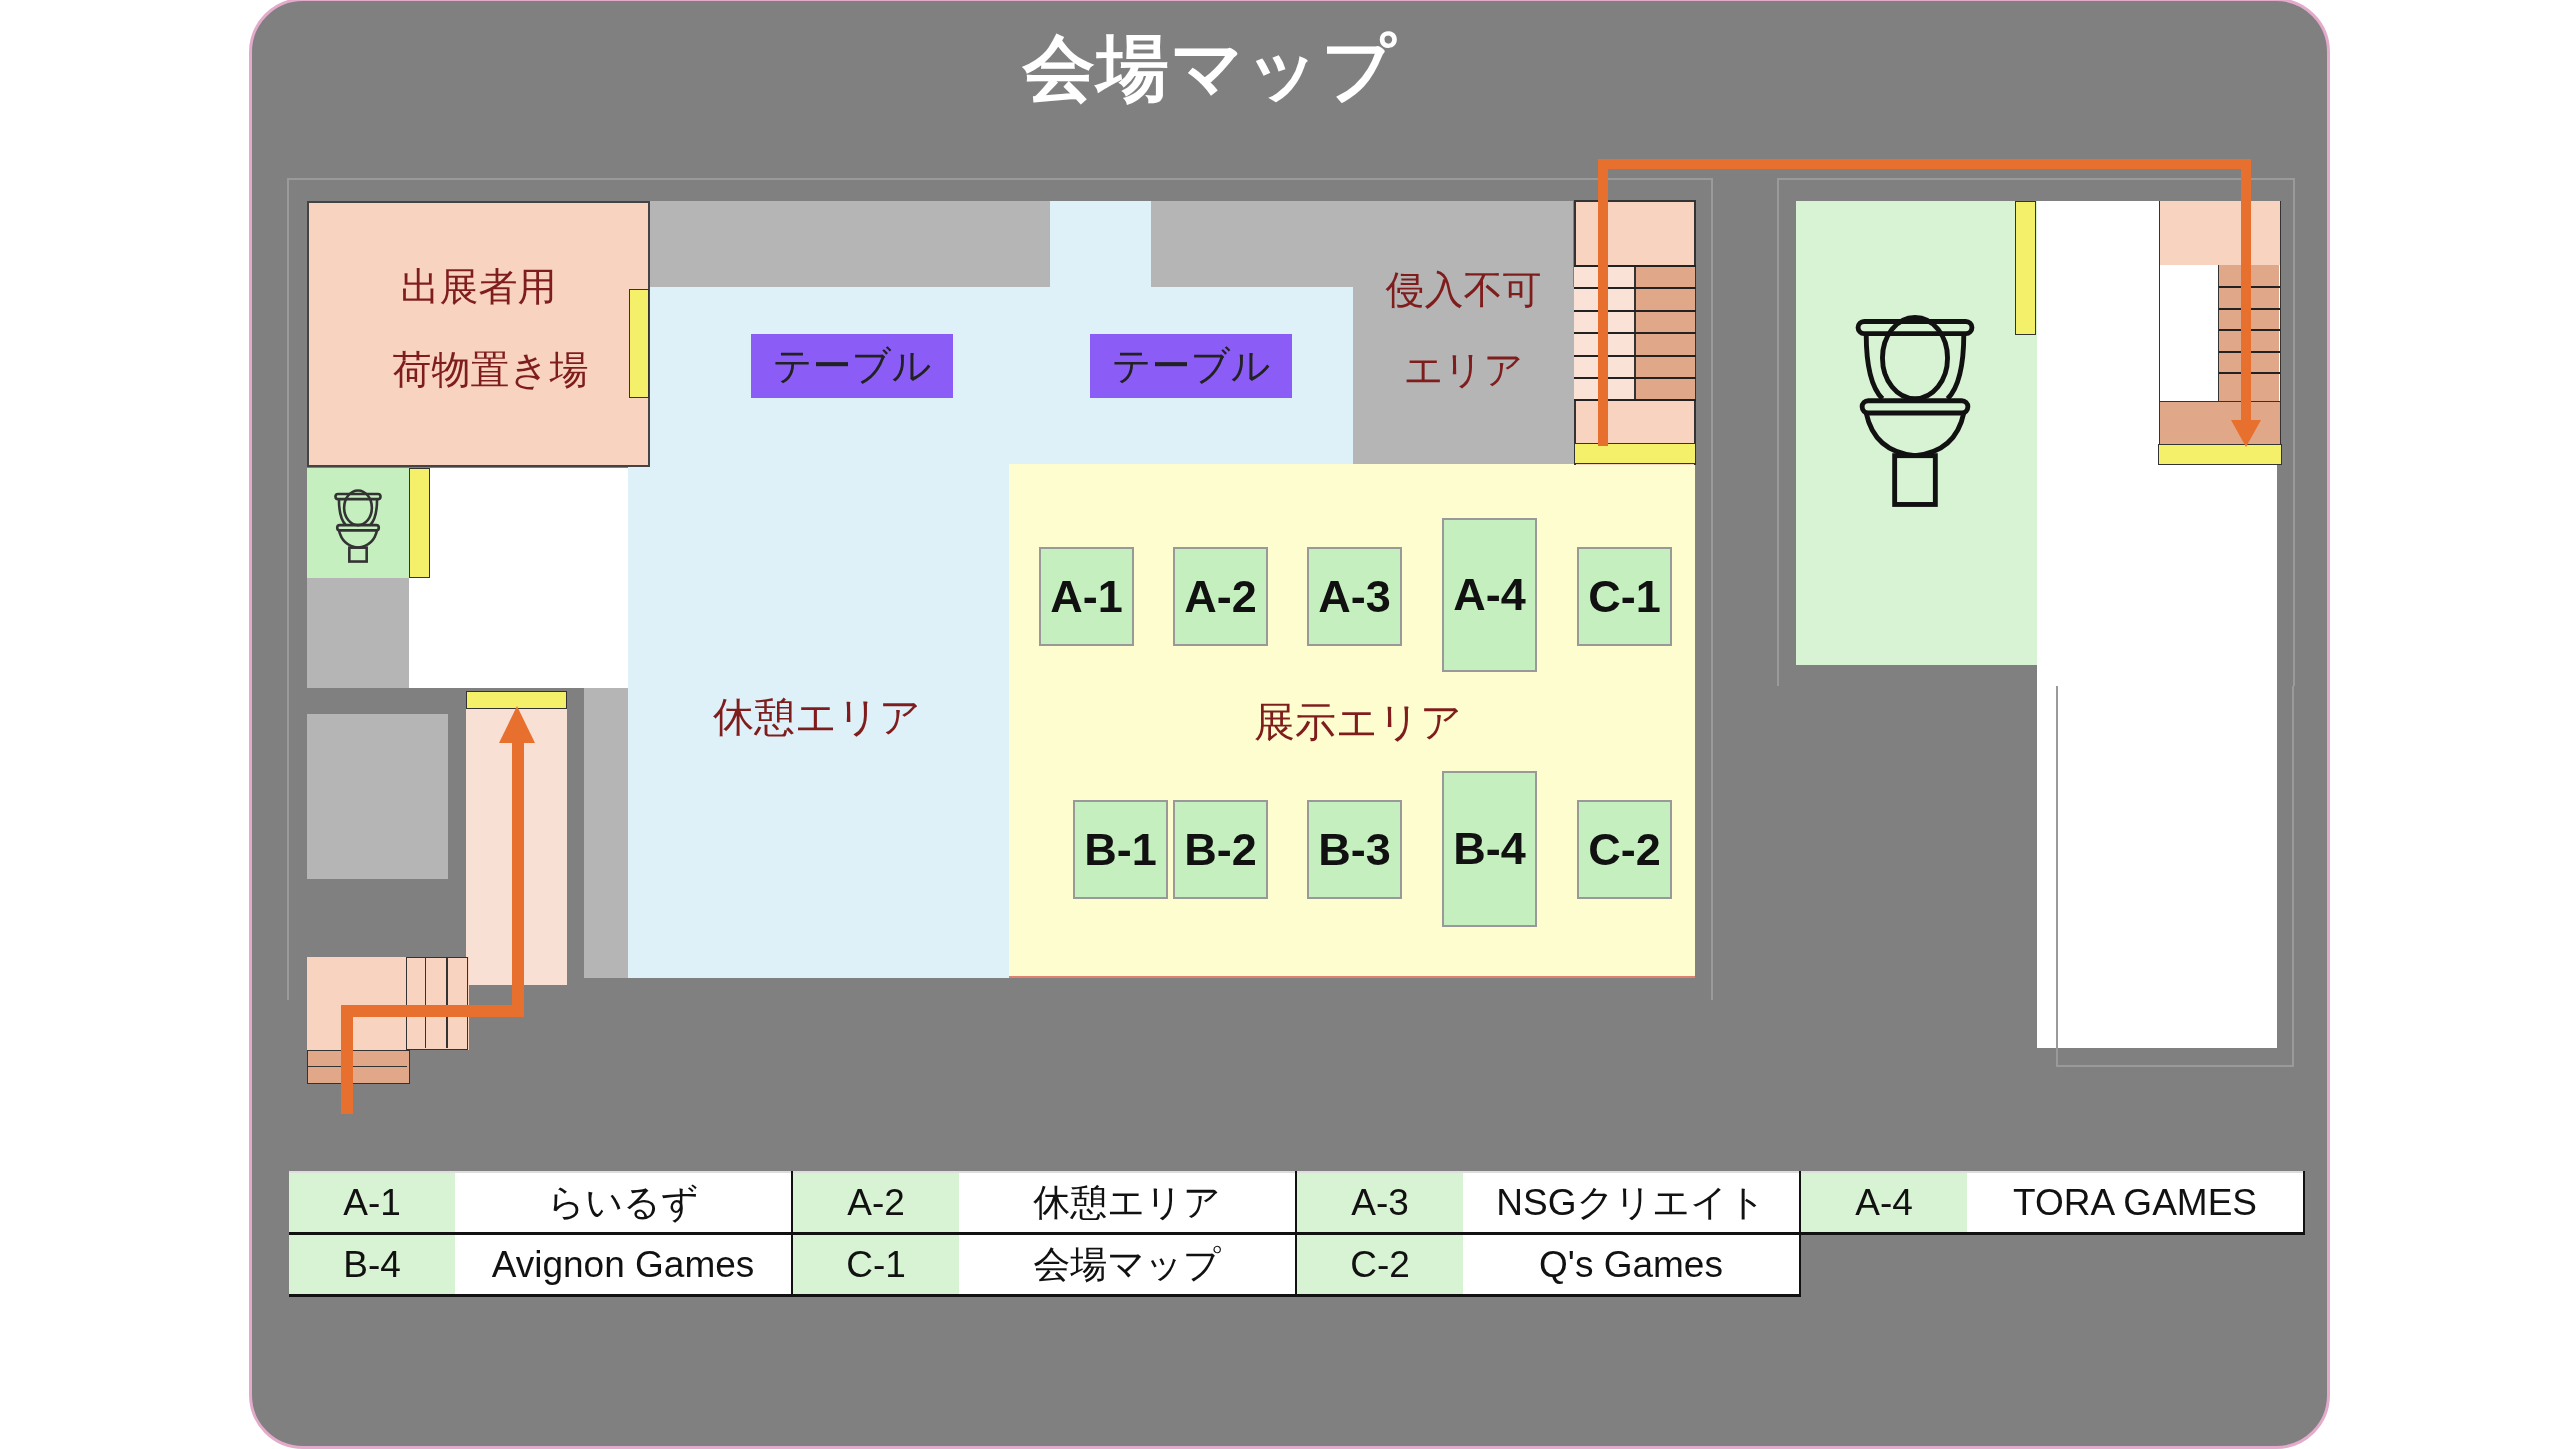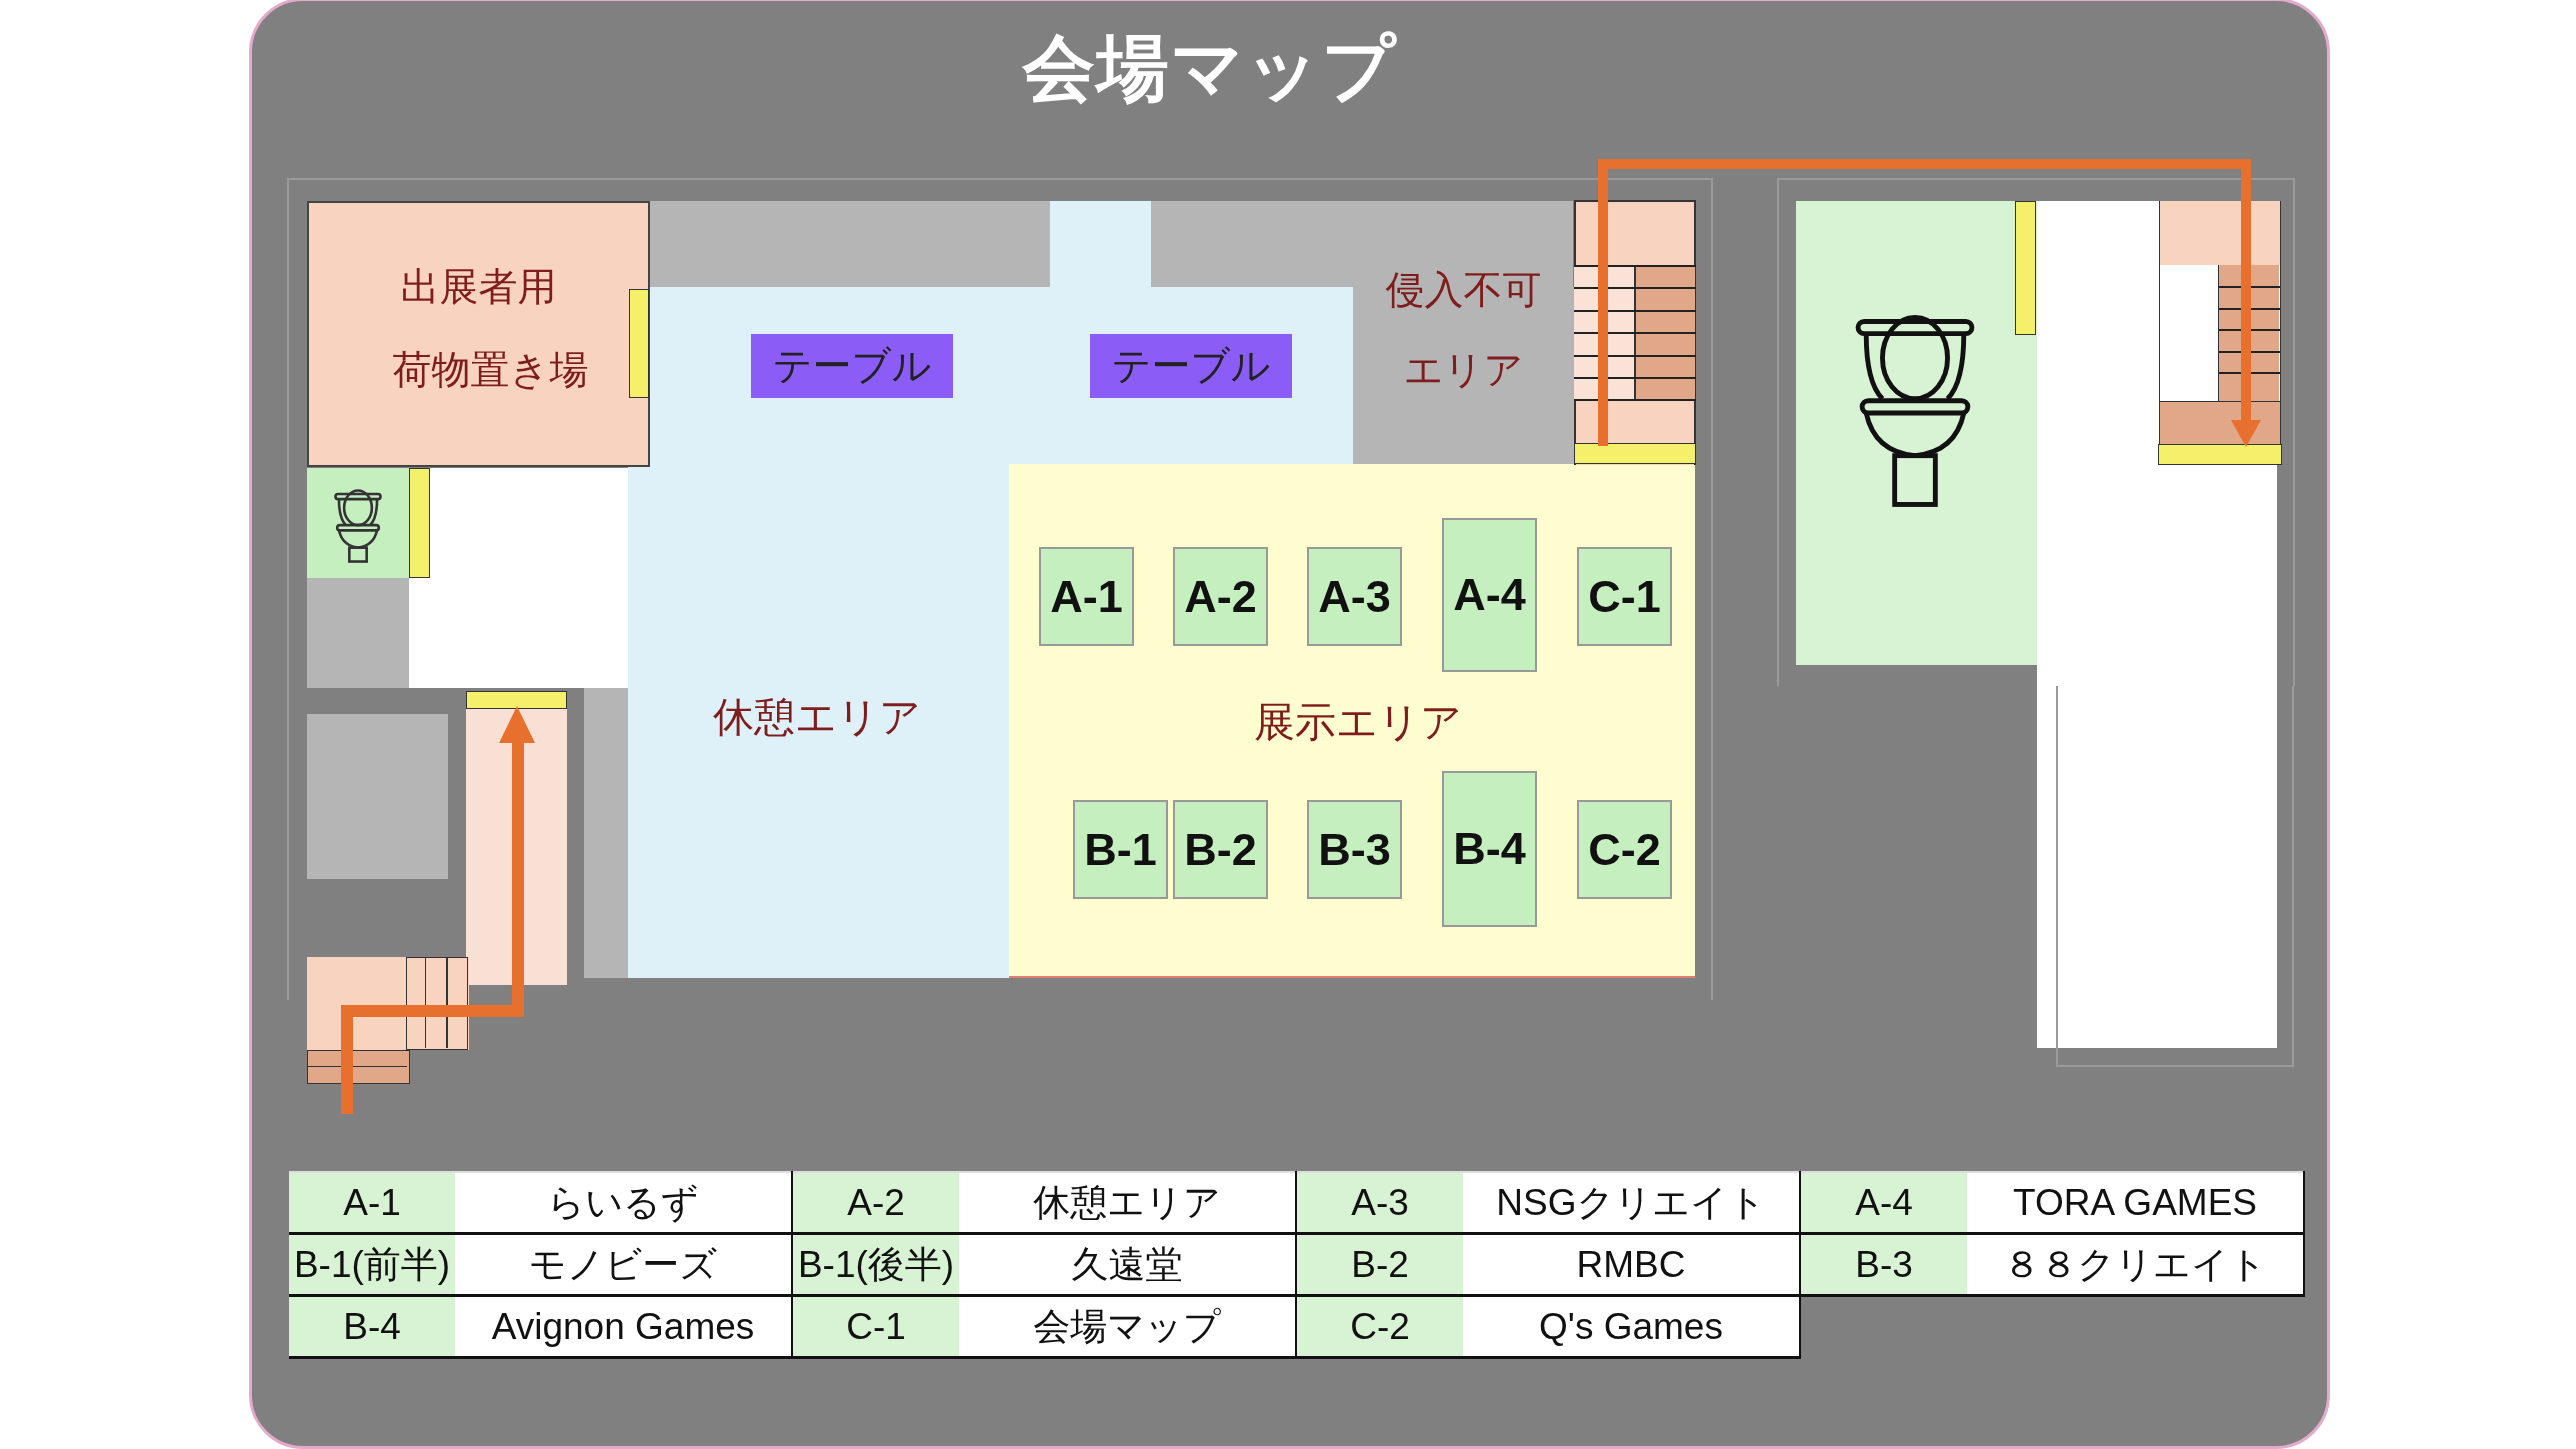--- a/index.html
+++ b/index.html
@@ -162,30 +162,20 @@
     <td class="code">A-1</td>
     <td class="name">らいるず</td>
     <td class="code">A-2</td>
     <td class="name">休憩エリア</td>
     <td class="code">A-3</td>
     <td class="name">NSGクリエイト</td>
     <td class="code">A-4</td>
     <td class="name">TORA GAMES</td>
   </tr>
   <tr>
-    <td class="code">B-1(前半)</td>
-    <td class="name">モノビーズ</td>
-    <td class="code">B-1(後半)</td>
-    <td class="name">久遠堂</td>
-    <td class="code">B-2</td>
-    <td class="name">RMBC</td>
-    <td class="code">B-3</td>
-    <td class="name">８８クリエイト</td>
-  </tr>
-  <tr>
     <td class="code">B-4</td>
     <td class="name">Avignon Games</td>
     <td class="code">C-1</td>
     <td class="name">会場マップ</td>
     <td class="code">C-2</td>
     <td class="name">Q's Games</td>
     <td class="empty"></td>
     <td class="empty"></td>
   </tr>
 </tbody>

